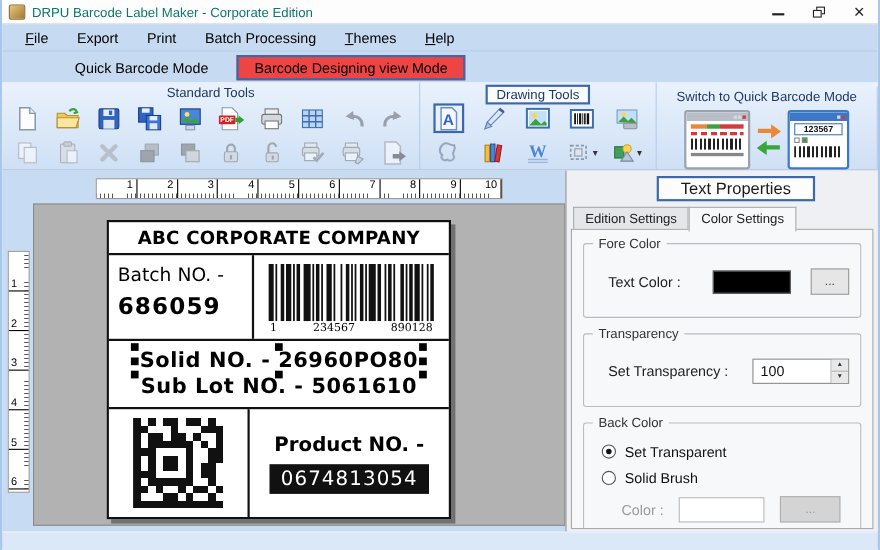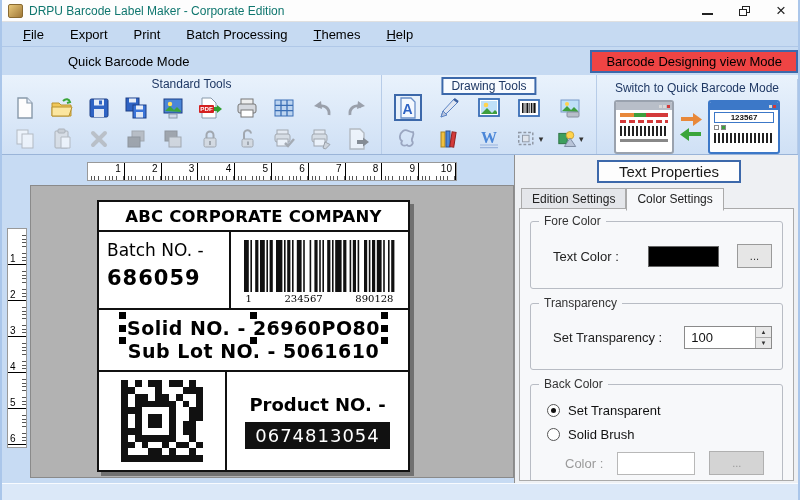--- a/index.html
+++ b/index.html
@@ -17,21 +17,21 @@
   .wb-restore i { position:absolute; border:1.5px solid #222; width:8px; height:7px; display:block; }
   .wb-restore i:first-child { right:0; top:0; }
   .wb-restore i:last-child { left:0; bottom:0; background:#fdfdfd; }
 
   
   .menubar { height:25px; background:#c6daf2; display:flex; align-items:center; padding-left:8px; border-bottom:1px solid #b0c8e8; }
   .menu-item { font-size:13px; color:#000; padding:3px 13px; cursor:default; }
   .menu-item u { text-decoration:underline; }
 
   
-  .modebar { height:28px; background:#c6daf2; display:flex; align-items:center;justify-content:space-between; }
+  .modebar { height:28px; background:#c6daf2; display:flex; align-items:center; }
   .mode-plain { font-size:13px; color:#000; margin-left:56px; padding:4px 10px; }
   .mode-active { font-size:13px; color:#000; margin-left:16px; background:#ef4444; border:2px solid #3c68aa; padding:2px 14px; }
 
   
   .toolbar { height:80px; background:linear-gradient(#e9f2fc,#cfe0f5); display:flex; border-bottom:1px solid #9ab4d8;align-items:flex-end; }
   .sec { position:relative; border-right:1px solid #b7cce8; padding-top:2px; }
   .sec-std { width:380px; }
   .sec-draw { width:215px; }
   .sec-switch { flex:1; }
   .sec-title { text-align:center; font-size:12px; color:#1f3864; height:15px; }
@@ -40,21 +40,21 @@
   .icon-row { display:flex; justify-content:space-evenly; align-items:center; height:31px; }
   .sec-draw .icon-row:first-child { margin-top:15px; }
   .tool { position:relative; width:28px; height:27px; display:inline-flex; align-items:center; justify-content:center; cursor:pointer; }
   .tool svg { width:24px; height:24px; }
   .icon-row.disabled .tool { opacity:.55; filter:grayscale(1); }
   .tool.sel { border:2px solid #3c68aa; background:#e8f1fb; }
   .dd { font-size:9px; color:#333; margin-left:1px; }
   
   .switch-ic { display:flex; align-items:center; justify-content:center; gap:6px; margin-top:4px; }
   .miniwin { width:60px; height:54px; background:#fff; border:2px solid #9aa2ae; border-radius:3px; overflow:hidden; }
-  .miniwin.blue { border-color:#3c78c8; width:72px; }
+  .miniwin.blue { border-color:#3c78c8; width:56px; }
   .mw-bar { height:8px; background:#b8bec8; display:flex; justify-content:flex-end; align-items:center; gap:1px; padding-right:2px; }
   .miniwin.blue .mw-bar { background:#3c78c8; }
   .mw-dot { width:3px; height:3px; background:#d43a3a; }
   .mw-dot.g { background:#d8d8d8; }
   .mw-line { height:3px; margin:3px 4px 0 4px; background:#888; }
   .mw-line.c1 { background:linear-gradient(90deg,#e8883a 30%,#3e9f3e 30% 55%,#d43a3a 55%); height:4px; }
   .mw-bars { height:10px; margin:3px 4px 0 4px; background:repeating-linear-gradient(90deg,#222 0 2px,#fff 2px 4px); }
   .mw-num { font-size:8px; text-align:center; border:1px solid #3c78c8; margin:2px 4px 0 4px; font-weight:bold; color:#111; background:#fff; }
   .mw-chk { display:flex; gap:2px; margin:2px 0 0 4px; }
   .mw-chk i { width:5px; height:5px; border:1px solid #888; display:block; }

